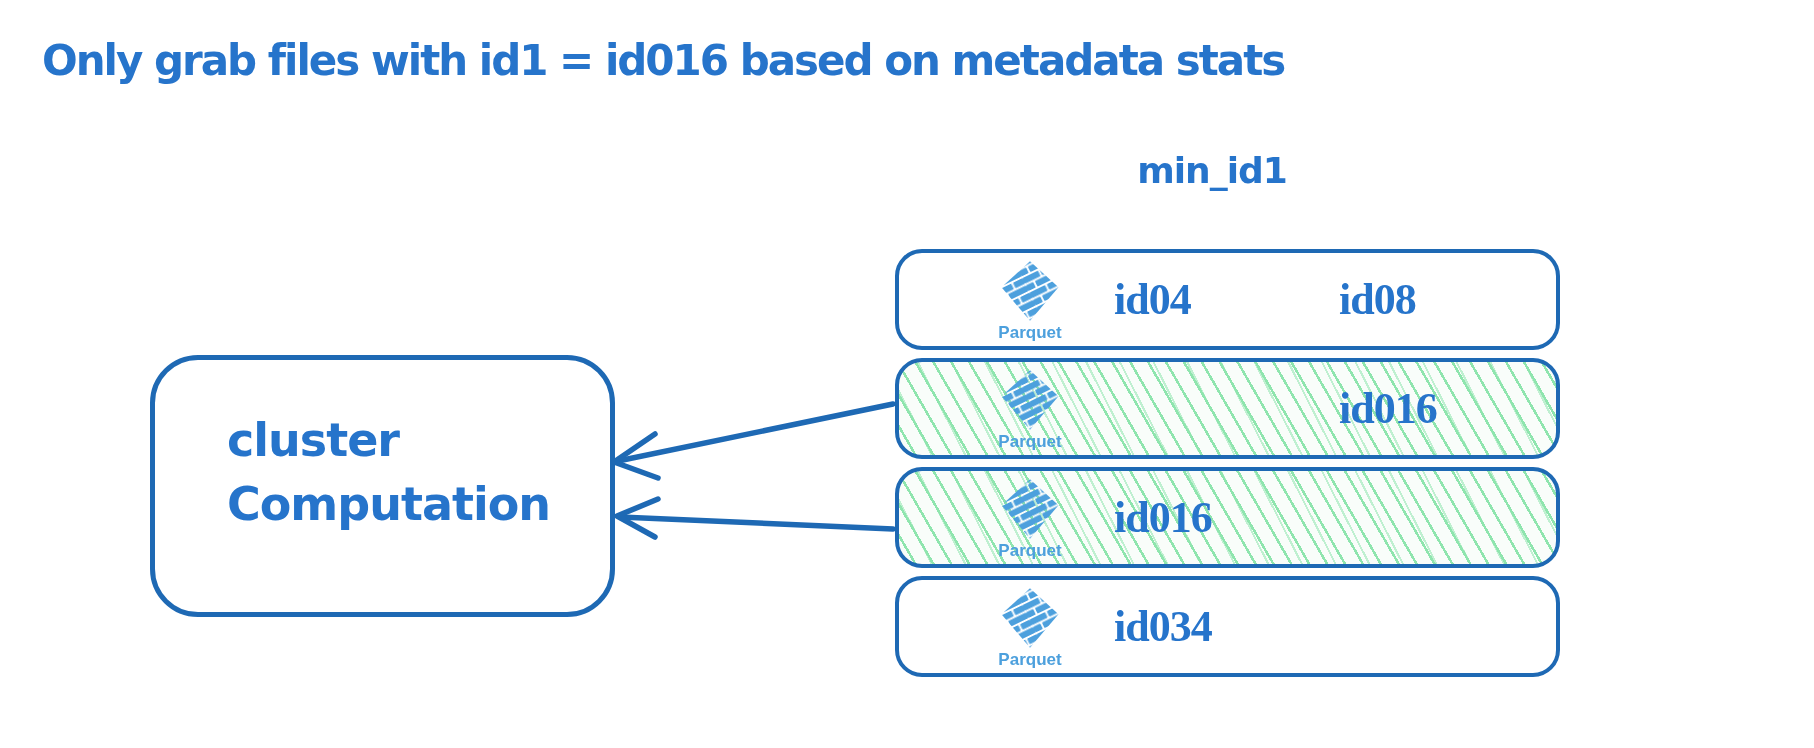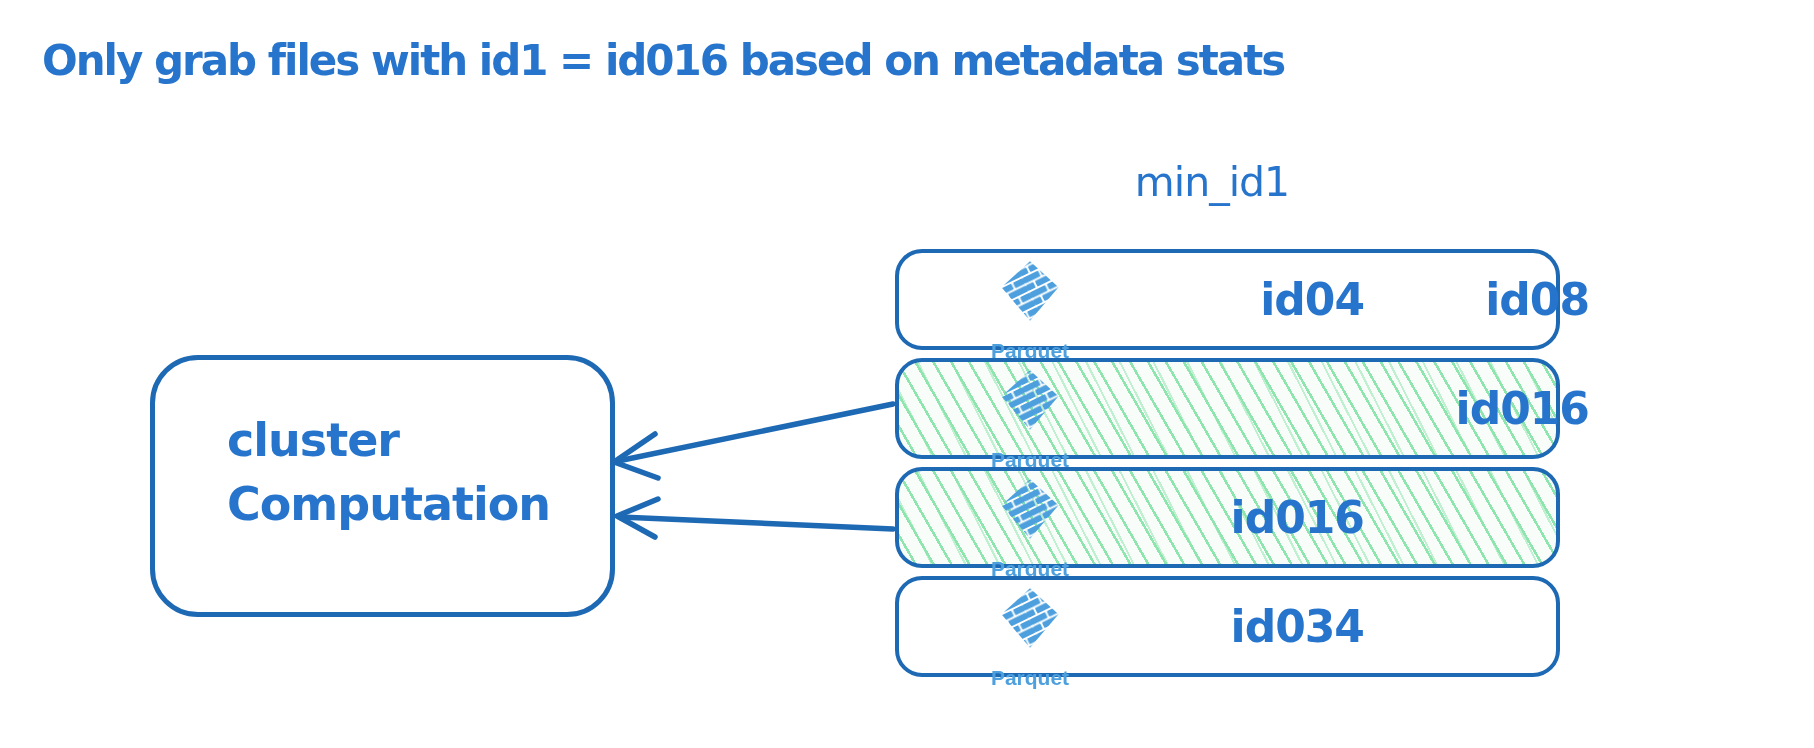--- a/index.html
+++ b/index.html
@@ -17,23 +17,23 @@
     background:#ffffff;
     font-family:"DejaVu Sans", sans-serif;
   }
   .title{
     position:absolute;left:42px;top:36px;width:1740px;
     font-size:42px;font-weight:700;letter-spacing:-2px;
     color:var(--text);
     white-space:nowrap;
   }
   .col-header{
-    position:absolute;top:158px;width:260px;
+    position:absolute;top:150px;width:260px;
     text-align:center;
-    font-size:41px;font-weight:400;letter-spacing:-1px;
+    font-size:36px;font-weight:700;letter-spacing:-1px;
     color:var(--text);
   }
   .col-header.min{left:1082px;}
   .col-header.max{left:1307px;}
   .cluster-box{
     position:absolute;left:150px;top:355px;width:465px;height:262px;
     box-sizing:border-box;
     border:5px solid var(--ink);
     border-radius:48px;
     background:#ffffff;
@@ -57,29 +57,29 @@
       repeating-linear-gradient(60deg, transparent 0 13px, var(--hatch) 13px 15.5px),
       repeating-linear-gradient(63deg, transparent 0 28px, rgba(143,229,174,.55) 28px 30px);
   }
   .logo{
     position:absolute;left:66px;top:3px;width:130px;height:94px;
     text-align:center;
   }
   .logo-svg{width:64px;height:62px;display:block;margin:4px auto 0 auto;}
   .logo-label{
     font-family:"Liberation Sans", sans-serif;
-    font-size:21px;font-weight:700;color:var(--logo);
-    letter-spacing:0px;margin-top:17px;
+    font-size:17px;font-weight:700;color:var(--logo);
+    letter-spacing:0px;margin-top:1px;
   }
   .logo-fill{fill:var(--logo);}
   .val{
     position:absolute;top:0;height:93px;line-height:93px;
-    width:250px;text-align:right;
+    width:250px;text-align:left;
     font-size:44px;font-weight:700;letter-spacing:-1px;
-    color:var(--text);white-space:nowrap;
+    color:var(--text);white-space:nowrap;font-family:Liberation Serif, serif;
   }
   .val.min{left:215px;}
   .val.max{left:440px;}
   .arrows{
     position:absolute;left:0;top:0;width:1814px;height:748px;
     pointer-events:none;
   }
   .arrow-line{stroke:var(--ink);stroke-width:5.5;fill:none;stroke-linecap:round;stroke-linejoin:round;}
   .defs-holder{position:absolute;width:0;height:0;}
 </style>

